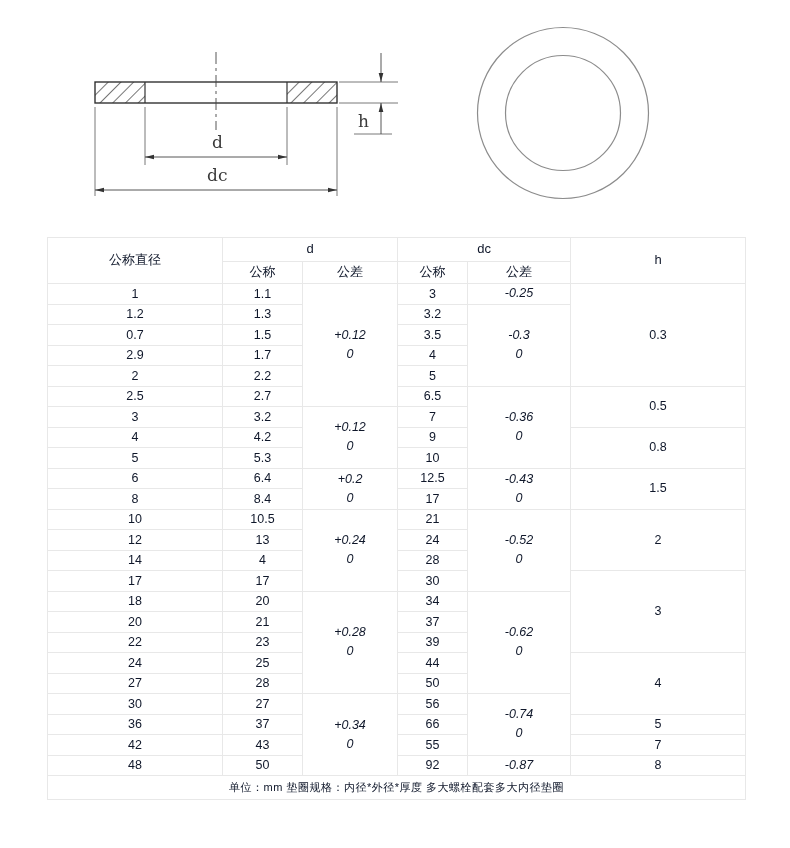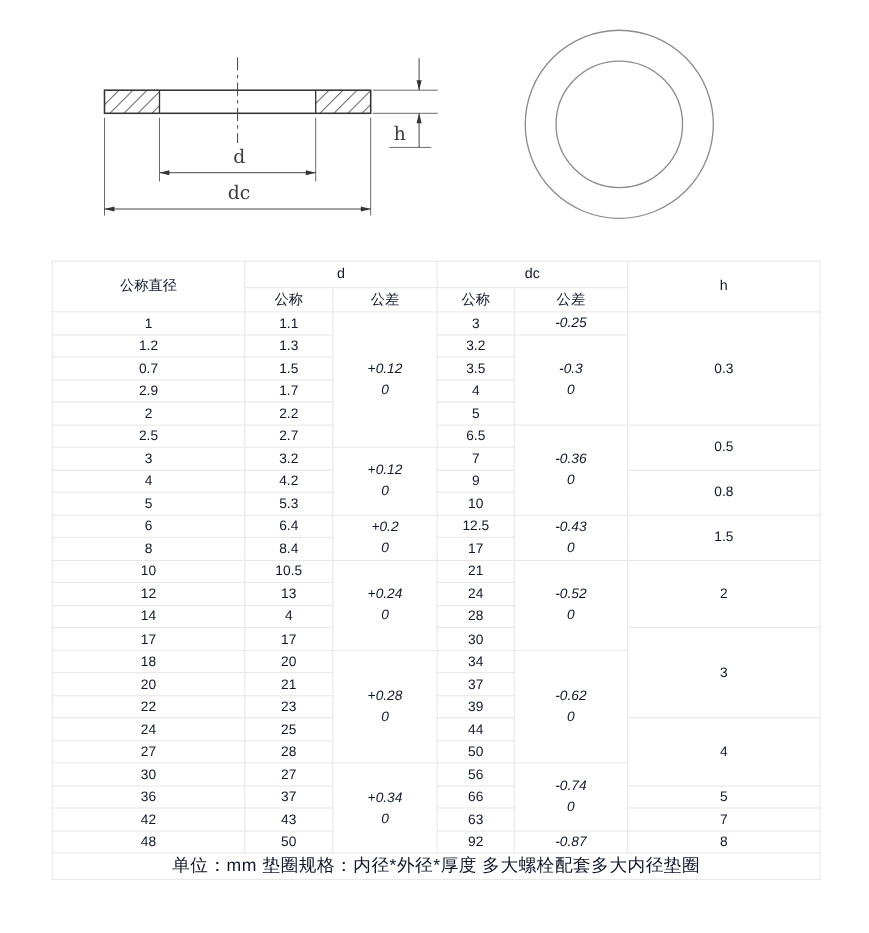--- a/index.html
+++ b/index.html
@@ -19,21 +19,21 @@
   }
   .spec-table th,.spec-table td{
     border:1px solid #e8e8e8;text-align:center;vertical-align:middle;
     font-weight:normal;padding:0;line-height:1.45;
   }
   .spec-table thead tr.h1{height:24px;}
   .spec-table thead tr.h2{height:22px;}
   .spec-table thead th{font-size:13px;}
   .spec-table tbody tr{height:20.5px;}
   .spec-table td div{line-height:19px;font-style:italic;}
-  .spec-table tfoot td{height:23px;font-size:16px;letter-spacing:.5px;}
+  .spec-table tfoot td{height:23px;font-size:11px;letter-spacing:.5px;}
   col.c-nom{width:175px;} col.c-d1{width:80px;} col.c-d2{width:95px;}
   col.c-dc1{width:70px;} col.c-dc2{width:103px;} col.c-h{width:175px;}
 </style>
 </head>
 <body>
 
 <svg class="section-view" width="360" height="200" viewBox="0 0 360 200">
   <defs>
     <pattern id="hatch" patternUnits="userSpaceOnUse" width="9" height="9" patternTransform="rotate(45)">
       <line x1="0" y1="0" x2="0" y2="9" stroke="#3c3c3c" stroke-width="1.4"></line>
@@ -272,21 +272,21 @@
       </tr>
       <tr>
         <td>36</td>
         <td>37</td>
         <td>66</td>
         <td>5</td>
       </tr>
       <tr>
         <td>42</td>
         <td>43</td>
-        <td>63</td>
+        <td>55</td>
         <td>7</td>
       </tr>
       <tr>
         <td>48</td>
         <td>50</td>
         <td>92</td>
         <td>
           <div>-0.87</div>
         </td>
         <td>8</td>

